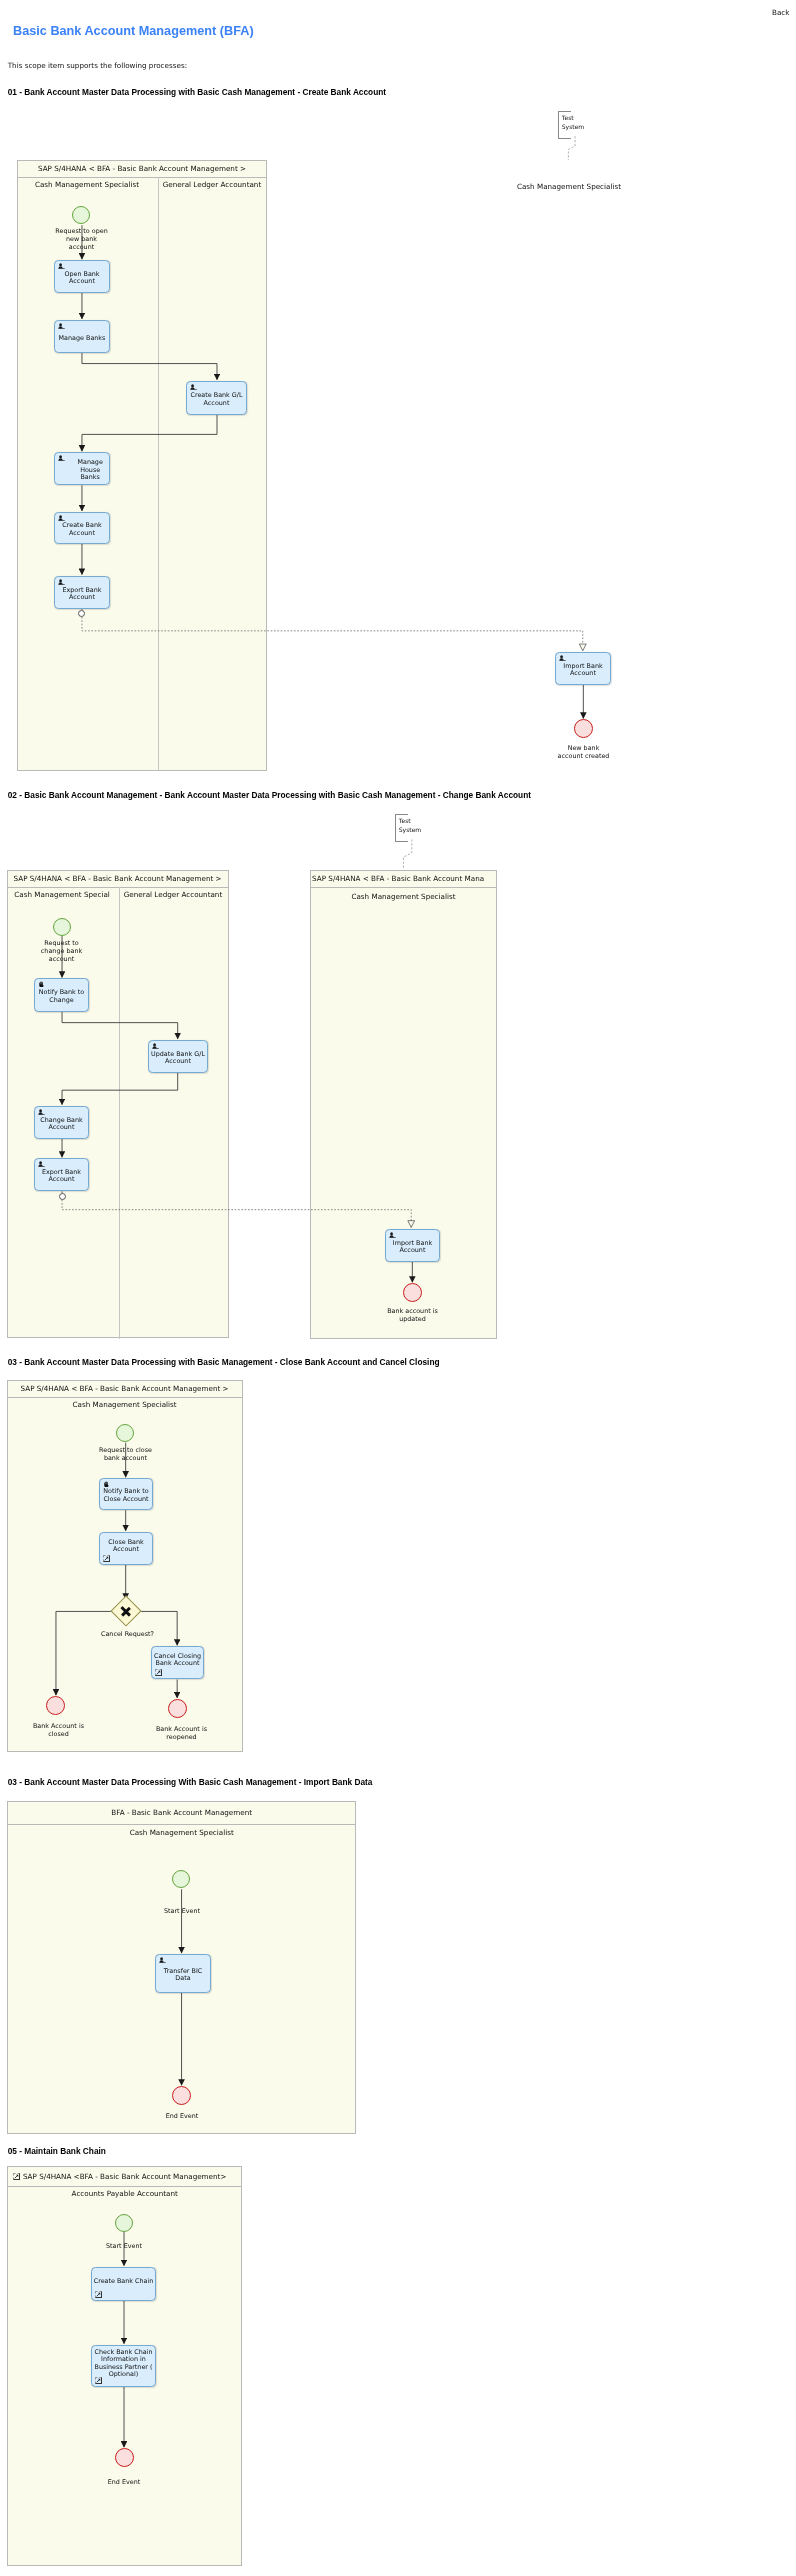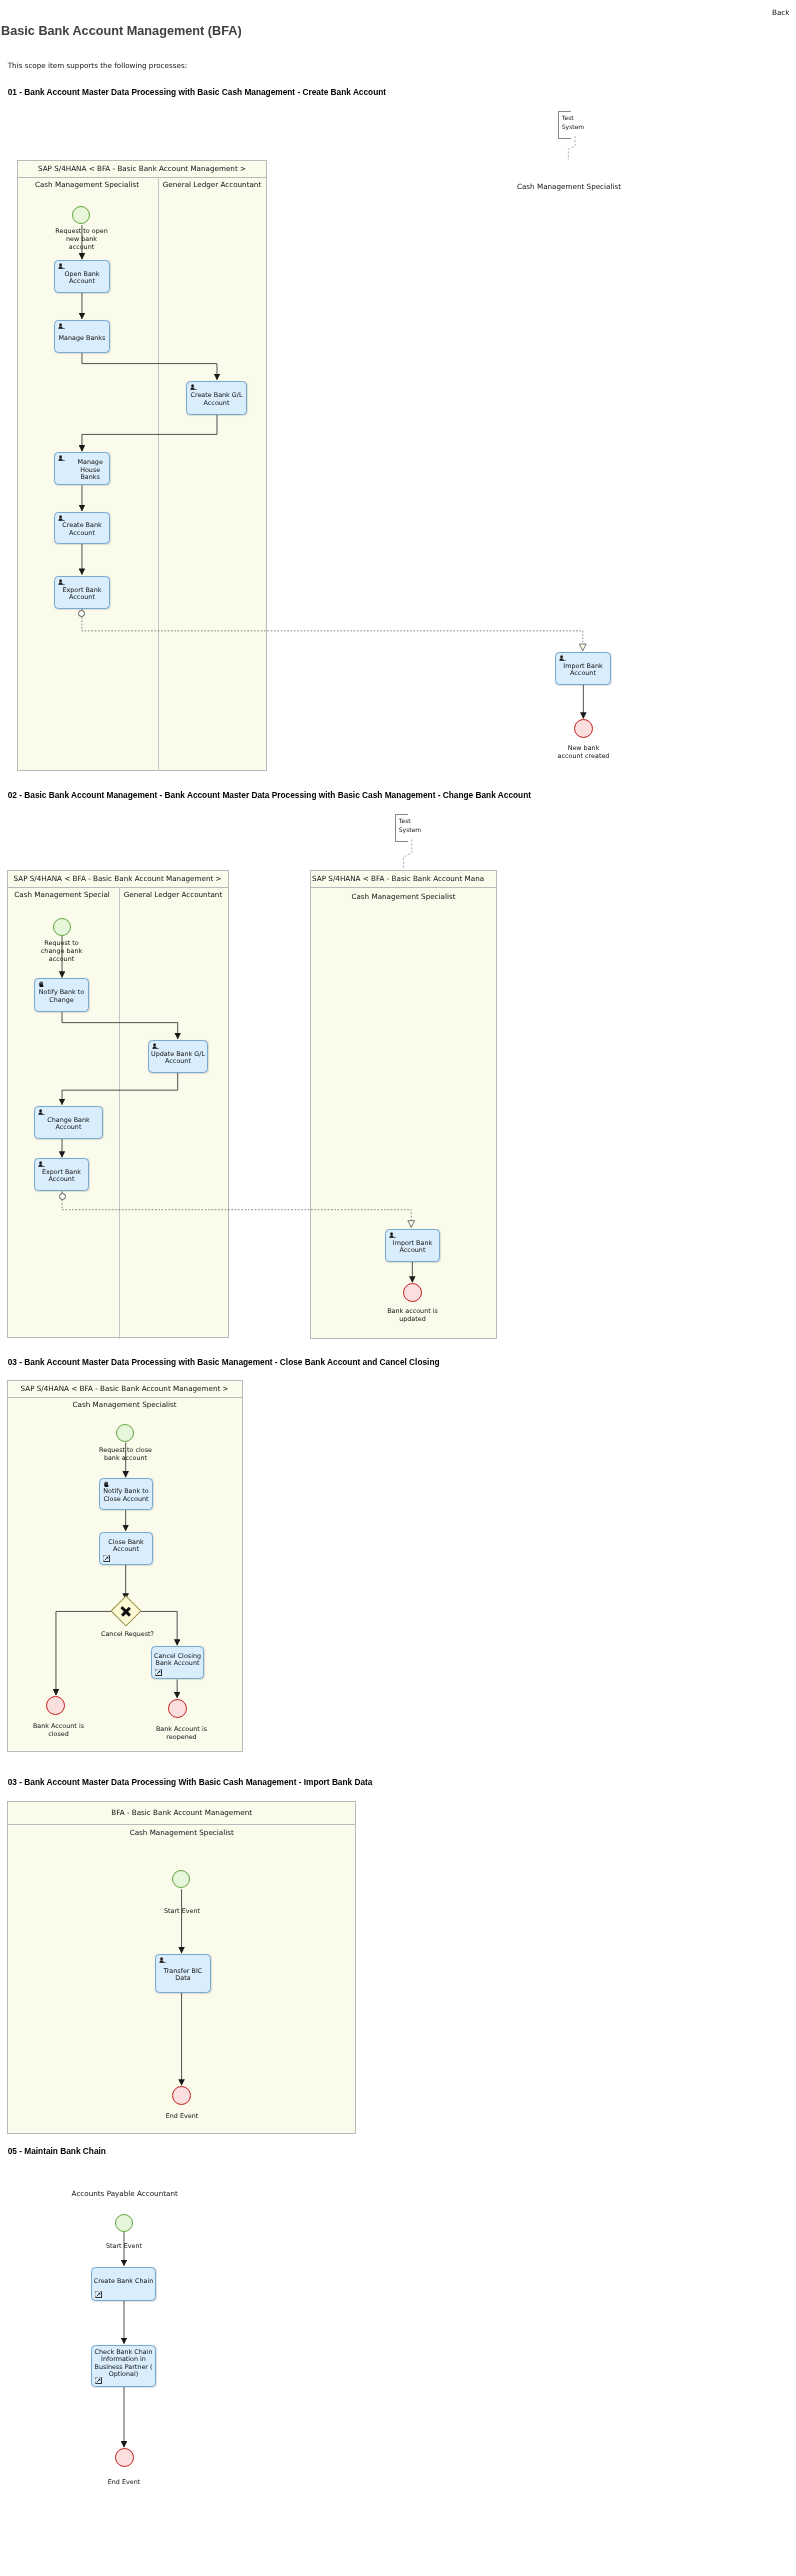--- a/index.html
+++ b/index.html
@@ -1,19 +1,19 @@
 <!DOCTYPE html>
 <html style="font-size:8.9px"><head>
 <meta charset="utf-8">
 <style>
   html,body{margin:0;padding:0;background:#fff;}
   body{font-family:"DejaVu Sans","Liberation Sans",sans-serif;color:#111;}
   .stage{position:relative;width:797px;height:2576px;background:#fff;overflow:hidden;}
   .back{position:absolute;font-size:7.2px;color:#111;cursor:pointer;}
-  .h1{position:absolute;left:1px;font-size:12.7px;font-weight:bold;color:#404040;font-family:"Liberation Sans",sans-serif;white-space:nowrap;}
+  .h1{position:absolute;left:13px;font-size:12.7px;font-weight:bold;color:#3b82f6;font-family:"Liberation Sans",sans-serif;white-space:nowrap;}
   .intro{position:absolute;left:7.7px;font-size:7.2px;color:#111;white-space:nowrap;}
   .h2{position:absolute;left:7.7px;font-size:8.3px;font-weight:bold;color:#000;font-family:"Liberation Sans",sans-serif;white-space:nowrap;}
   .pool{position:absolute;background:#fbfbec;border:1.1px solid #b9b9b9;box-sizing:border-box;z-index:1;}
   .pool-h{position:absolute;left:0;right:0;top:0;height:15.5px;line-height:15.5px;border-bottom:0.6px solid #b9b9b9;
           text-align:center;font-size:7.2px;color:#111;white-space:nowrap;overflow:hidden;}
   .lane-div{position:absolute;width:0.6px;background:#c6c6c6;z-index:2;}
   .lane-lbl{position:absolute;font-size:7.2px;color:#111;text-align:center;white-space:nowrap;overflow:hidden;z-index:3;}
   svg.wires{position:absolute;left:0;top:0;z-index:5;pointer-events:none;}
   .sf{stroke:#3a3a3a;stroke-width:1.6;fill:none;stroke-linejoin:round;}
   .mf{stroke:#666;stroke-width:1.4;fill:none;stroke-dasharray:3 3;stroke-linejoin:round;}
@@ -89,20 +89,29 @@
   <div class="pool" style="left:6.6px;top:1380px;width:236px;height:372px;">
     <div class="pool-h">SAP S/4HANA &lt; BFA - Basic Bank Account Management &gt;</div>
   </div>
   <div class="lane-lbl" style="left:6.6px;top:1400px;width:236px;">Cash Management Specialist</div>
 
   <div class="pool" style="left:7.2px;top:1801px;width:349px;height:333px;">
     <div class="pool-h" style="height:22px;line-height:22px;">BFA - Basic Bank Account Management</div>
   </div>
   <div class="lane-lbl" style="left:7.2px;top:1828px;width:349px;">Cash Management Specialist</div>
 
+  <div class="pool" style="left:7.2px;top:2166px;width:235px;height:400px;">
+    <div class="pool-h" style="height:19px;line-height:19px;">SAP S/4HANA &lt;BFA - Basic Bank Account Management&gt;</div>
+    <div class="hdr-ico">
+        <svg viewBox="0 0 10 10" width="5" height="5">
+          <path d="M1.5,8.5 L6,4" stroke="#111" stroke-width="1.6" fill="none"></path>
+          <path d="M4.2,1.6 L8.4,1.6 L8.4,5.8 z" fill="#111"></path>
+        </svg>
+      </div>
+  </div>
   <div class="lane-lbl" style="left:7.2px;top:2189px;width:235px;">Accounts Payable Accountant</div>
 
   <svg class="wires" width="797" height="2576" viewBox="0 0 1440 4655">
     <defs>
       <marker id="mA" viewBox="0 0 10 10" refX="9" refY="5" markerWidth="7.5" markerHeight="7.5" orient="auto-start-reverse">
         <path d="M0,0 L10,5 L0,10 z" fill="#1a1a1a"></path>
       </marker>
       <marker id="mO" viewBox="0 0 12 12" refX="10.5" refY="6" markerWidth="11" markerHeight="11" orient="auto-start-reverse">
         <path d="M1,1.2 L10.5,6 L1,10.8 z" fill="#fbfbec" stroke="#555" stroke-width="1.1"></path>
       </marker>
@@ -233,21 +242,21 @@
   <div class="task hasico" style="left:148px;top:1040px;width:60px;height:33px;">
     <span class="ico-tl"><svg viewBox="0 0 14 13" width="7.2" height="6.6">
           <g fill="#1a1a1a">
             <ellipse cx="5" cy="3.3" rx="2.7" ry="3"></ellipse>
             <path d="M0.8,10.8 q0.2,-4.4 4.2,-4.4 q4,0 4.2,4.4 z"></path>
             <rect x="0.8" y="10.6" width="12.4" height="1.5"></rect>
           </g>
         </svg></span>
     <span>Update Bank G/L Account</span>
   </div>
-  <div class="task hasico" style="left:34px;top:1106px;width:69px;height:33px;">
+  <div class="task hasico" style="left:34px;top:1106px;width:55px;height:33px;">
     <span class="ico-tl"><svg viewBox="0 0 14 13" width="7.2" height="6.6">
           <g fill="#1a1a1a">
             <ellipse cx="5" cy="3.3" rx="2.7" ry="3"></ellipse>
             <path d="M0.8,10.8 q0.2,-4.4 4.2,-4.4 q4,0 4.2,4.4 z"></path>
             <rect x="0.8" y="10.6" width="12.4" height="1.5"></rect>
           </g>
         </svg></span>
     <span>Change Bank Account</span>
   </div>
   <div class="task hasico" style="left:34px;top:1158px;width:55px;height:33px;">

